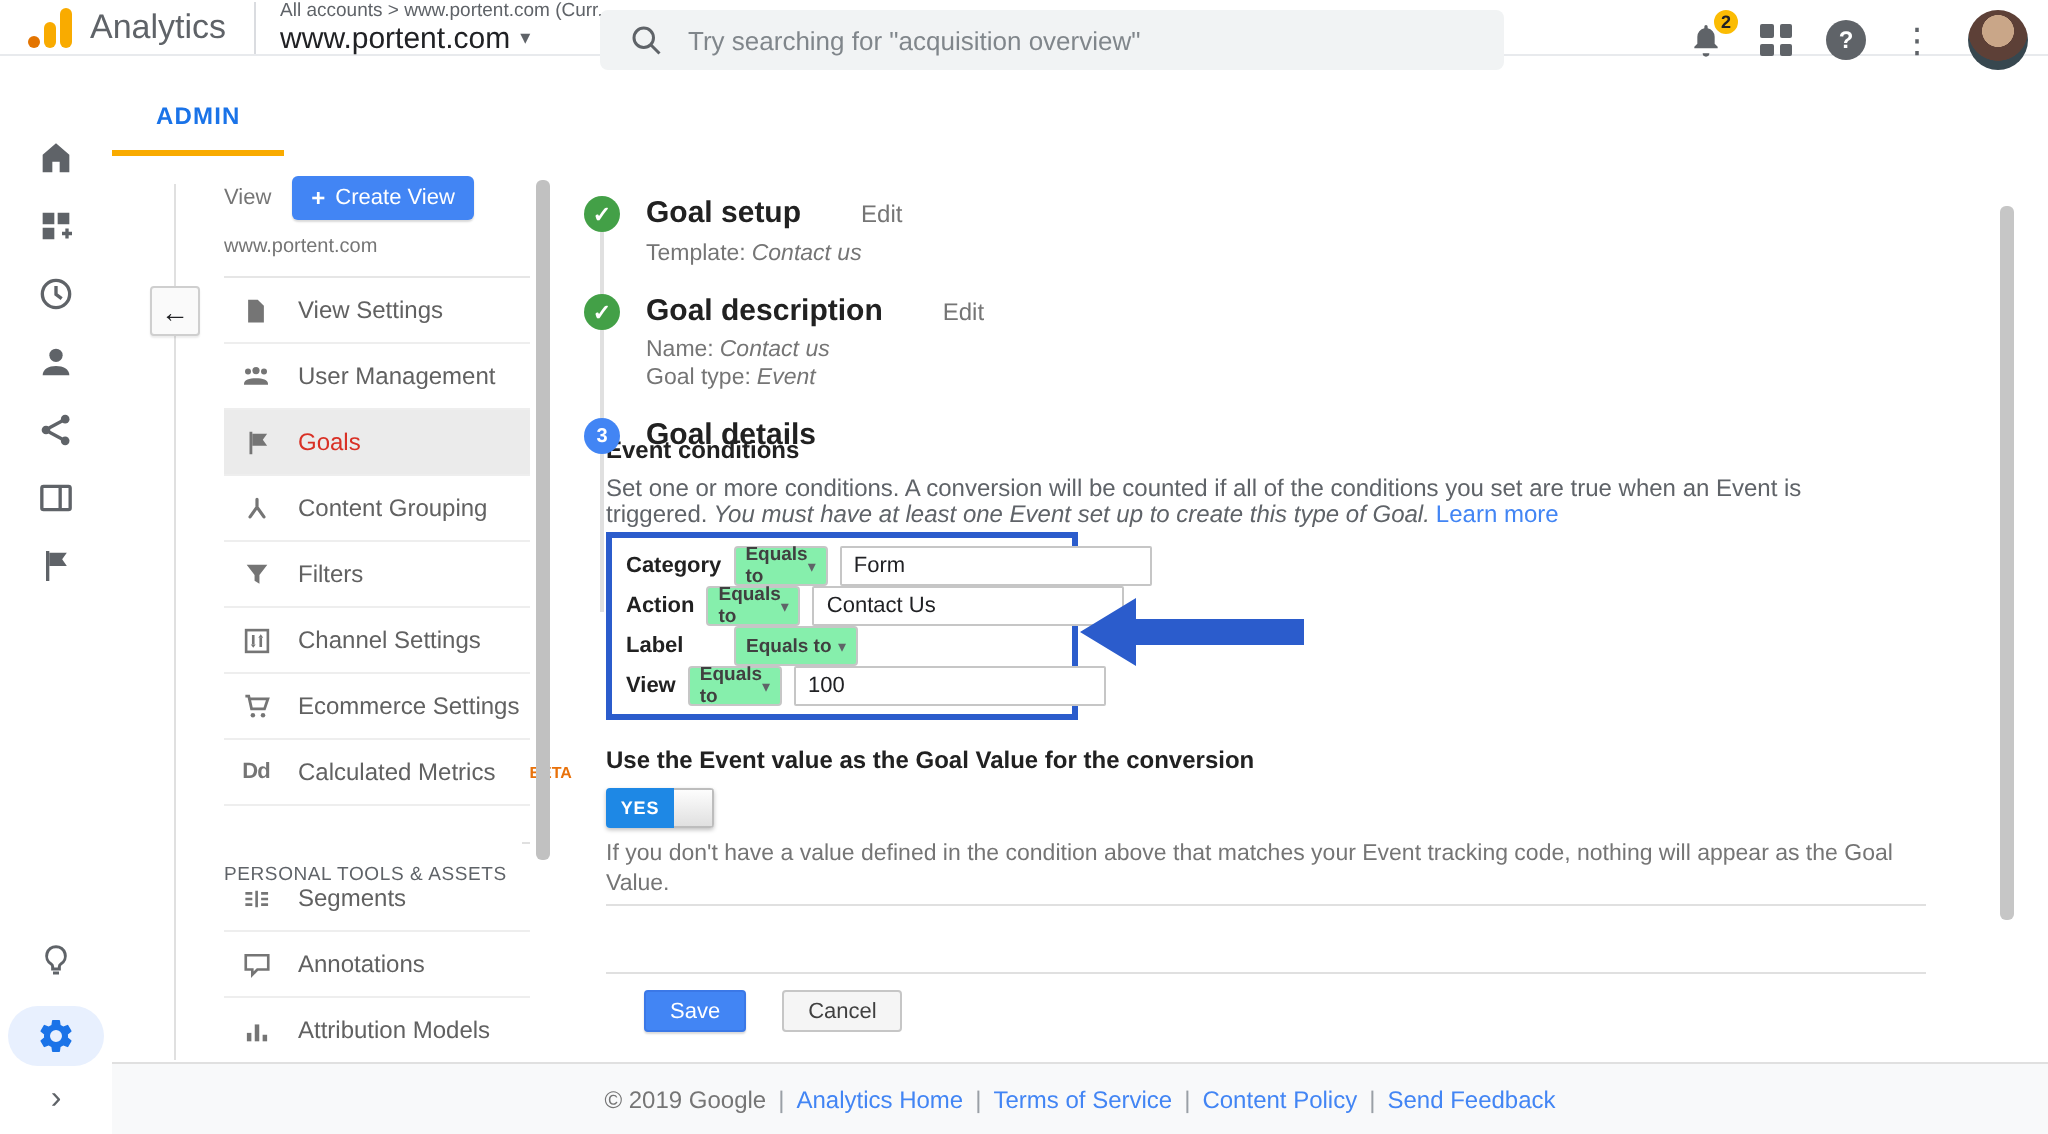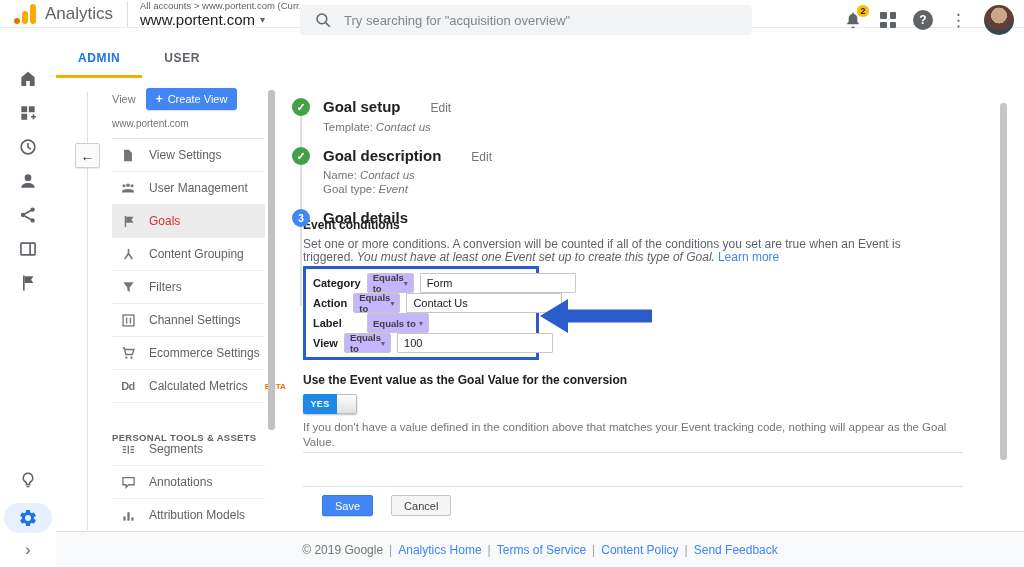--- a/index.html
+++ b/index.html
@@ -72,21 +72,21 @@
   .menu { margin-top:9px; border-top:1px solid #e6e6e6; }
   .menu-item { height:33px; display:flex; align-items:center; gap:13px; padding-left:8px;
                border-bottom:1px solid #eeeeee; cursor:pointer; color:#616161; }
   .menu-item .mi-label { font-size:12px; color:#616161; white-space:nowrap; }
   .menu-item.active { background:#ebebeb; }
   .menu-item.active .mi-label { color:#d93025; }
   .mi-icon { width:16px; height:16px; display:flex; align-items:center; justify-content:center; color:#757575; flex:0 0 16px; }
   .mi-icon-text { font-size:11px; font-weight:bold; color:#757575; letter-spacing:-.5px; }
   .beta-badge { font-size:8px; font-weight:bold; color:#e8710a; margin-left:4px; }
   .section-header { height:30px; display:flex; align-items:center; padding-top:6px; }
-  .section-header .sh-label { font-size:9.5px; font-weight:bold; color:#5f6368; letter-spacing:.3px; white-space:nowrap;margin-top:32px; }
+  .section-header .sh-label { font-size:9.5px; font-weight:normal; color:#5f6368; letter-spacing:.3px; white-space:nowrap;margin-top:32px; }
   .section-header::after { content:""; flex:1; height:1px; background:#e0e0e0; margin-left:8px; }
   .side-scroll { position:absolute; left:268px; top:90px; width:7px; height:340px; background:#c1c1c1; border-radius:3px; cursor:pointer; }
 
   
   .main-scroll { position:absolute; left:1000px; top:103px; width:7px; height:357px; background:#c6c6c6; border-radius:3px; cursor:pointer; }
   .steps { position:absolute; left:292px; top:98px; width:690px; }
   .step-line { position:absolute; left:8px; top:12px; width:2px; height:196px; background:#e0e0e0; }
   .step-row { position:relative; display:flex; gap:13px; margin-bottom:13px; }
   .step-circle { width:18px; height:18px; border-radius:50%; display:flex; align-items:center; justify-content:center;
                  color:#fff; font-size:11px; font-weight:bold; flex:0 0 18px; z-index:1; }
@@ -101,21 +101,21 @@
   .ec-block { position:absolute; left:303px; top:218px; width:662px; }
   .ec-heading { font-size:12px; font-weight:bold; color:#212121; }
   .ec-desc { font-size:12px; color:#5f6368; line-height:12.5px; margin-top:6px; }
   .ec-desc .it { font-style:italic; margin-left:3px; }
   .learn-more { color:#4285f4; cursor:pointer; margin-left:3px; }
 
   .cond-box { position:absolute; left:303px; top:266px; width:236px; height:94px; border:3px solid #2b5ccc;
               background:#fff; padding:4px 7px; display:flex; flex-direction:column; justify-content:space-around; }
   .cond-row { display:flex; align-items:center; gap:6px; }
   .cond-label { width:48px; font-size:11px; font-weight:bold; color:#212121; }
-  .cond-dd { width:62px; height:20px; background:#c4b5fd; border:1px solid #c6c6c6; border-radius:2px;
+  .cond-dd { width:62px; height:20px; background:#86efac; border:1px solid #c6c6c6; border-radius:2px;
              display:flex; align-items:center; justify-content:space-between; padding:0 5px; cursor:pointer; }
   .cond-dd .op { font-size:9.5px; color:#404040; font-weight:bold; }
   .cond-dd .caret { font-size:8px; color:#5f6368; }
   .cond-row input { flex:1; height:20px; border:1px solid #c6c6c6; border-radius:1px; font-size:11px;
                     color:#202124; padding:0 6px; outline:none; font-family:"Liberation Sans", sans-serif; }
   .big-arrow { position:absolute; left:540px; top:297px; }
 
   .gv-block { position:absolute; left:303px; top:373px; width:690px; }
   .gv-heading { font-size:12px; font-weight:bold; color:#212121; }
   .toggle { margin-top:7px; width:54px; height:20px; display:flex; border-radius:2px; overflow:hidden;
@@ -246,21 +246,20 @@
     <div class="rail-admin-pill">
       <svg width="20" height="20" viewBox="0 0 24 24" fill="currentColor">
         <path d="M19.14 12.94c.04-.3.06-.61.06-.94 0-.32-.02-.64-.07-.94l2.03-1.58a.49.49 0 0 0 .12-.61l-1.92-3.32a.49.49 0 0 0-.59-.22l-2.39.96c-.5-.38-1.03-.7-1.62-.94l-.36-2.54a.48.48 0 0 0-.48-.41h-3.84a.48.48 0 0 0-.47.41l-.36 2.54c-.59.24-1.13.57-1.62.94l-2.39-.96a.49.49 0 0 0-.59.22L2.74 8.87a.49.49 0 0 0 .12.61l2.03 1.58c-.05.3-.09.63-.09.94s.02.64.07.94l-2.03 1.58a.49.49 0 0 0-.12.61l1.92 3.32c.12.22.37.29.59.22l2.39-.96c.5.38 1.03.7 1.62.94l.36 2.54c.05.24.24.41.48.41h3.84c.24 0 .44-.17.47-.41l.36-2.54c.59-.24 1.13-.56 1.62-.94l2.39.96c.22.08.47 0 .59-.22l1.92-3.32a.49.49 0 0 0-.12-.61l-2.01-1.58zM12 15.6A3.6 3.6 0 1 1 12 8.4a3.6 3.6 0 0 1 0 7.2z"></path>
       </svg>
     </div>
     <div class="rail-collapse">›</div>
   </div>
 
   <div class="tabs">
     <div class="tab active">ADMIN</div>
-    <div class="tab">USER</div>
   </div>
 
   <div class="side-hairline"></div>
   <div class="back-btn">←</div>
 
   <div class="panel">
     <div class="view-row">
       <span class="view-label">View</span>
       <div class="create-view-btn">
         <span class="create-view-plus">+</span>

